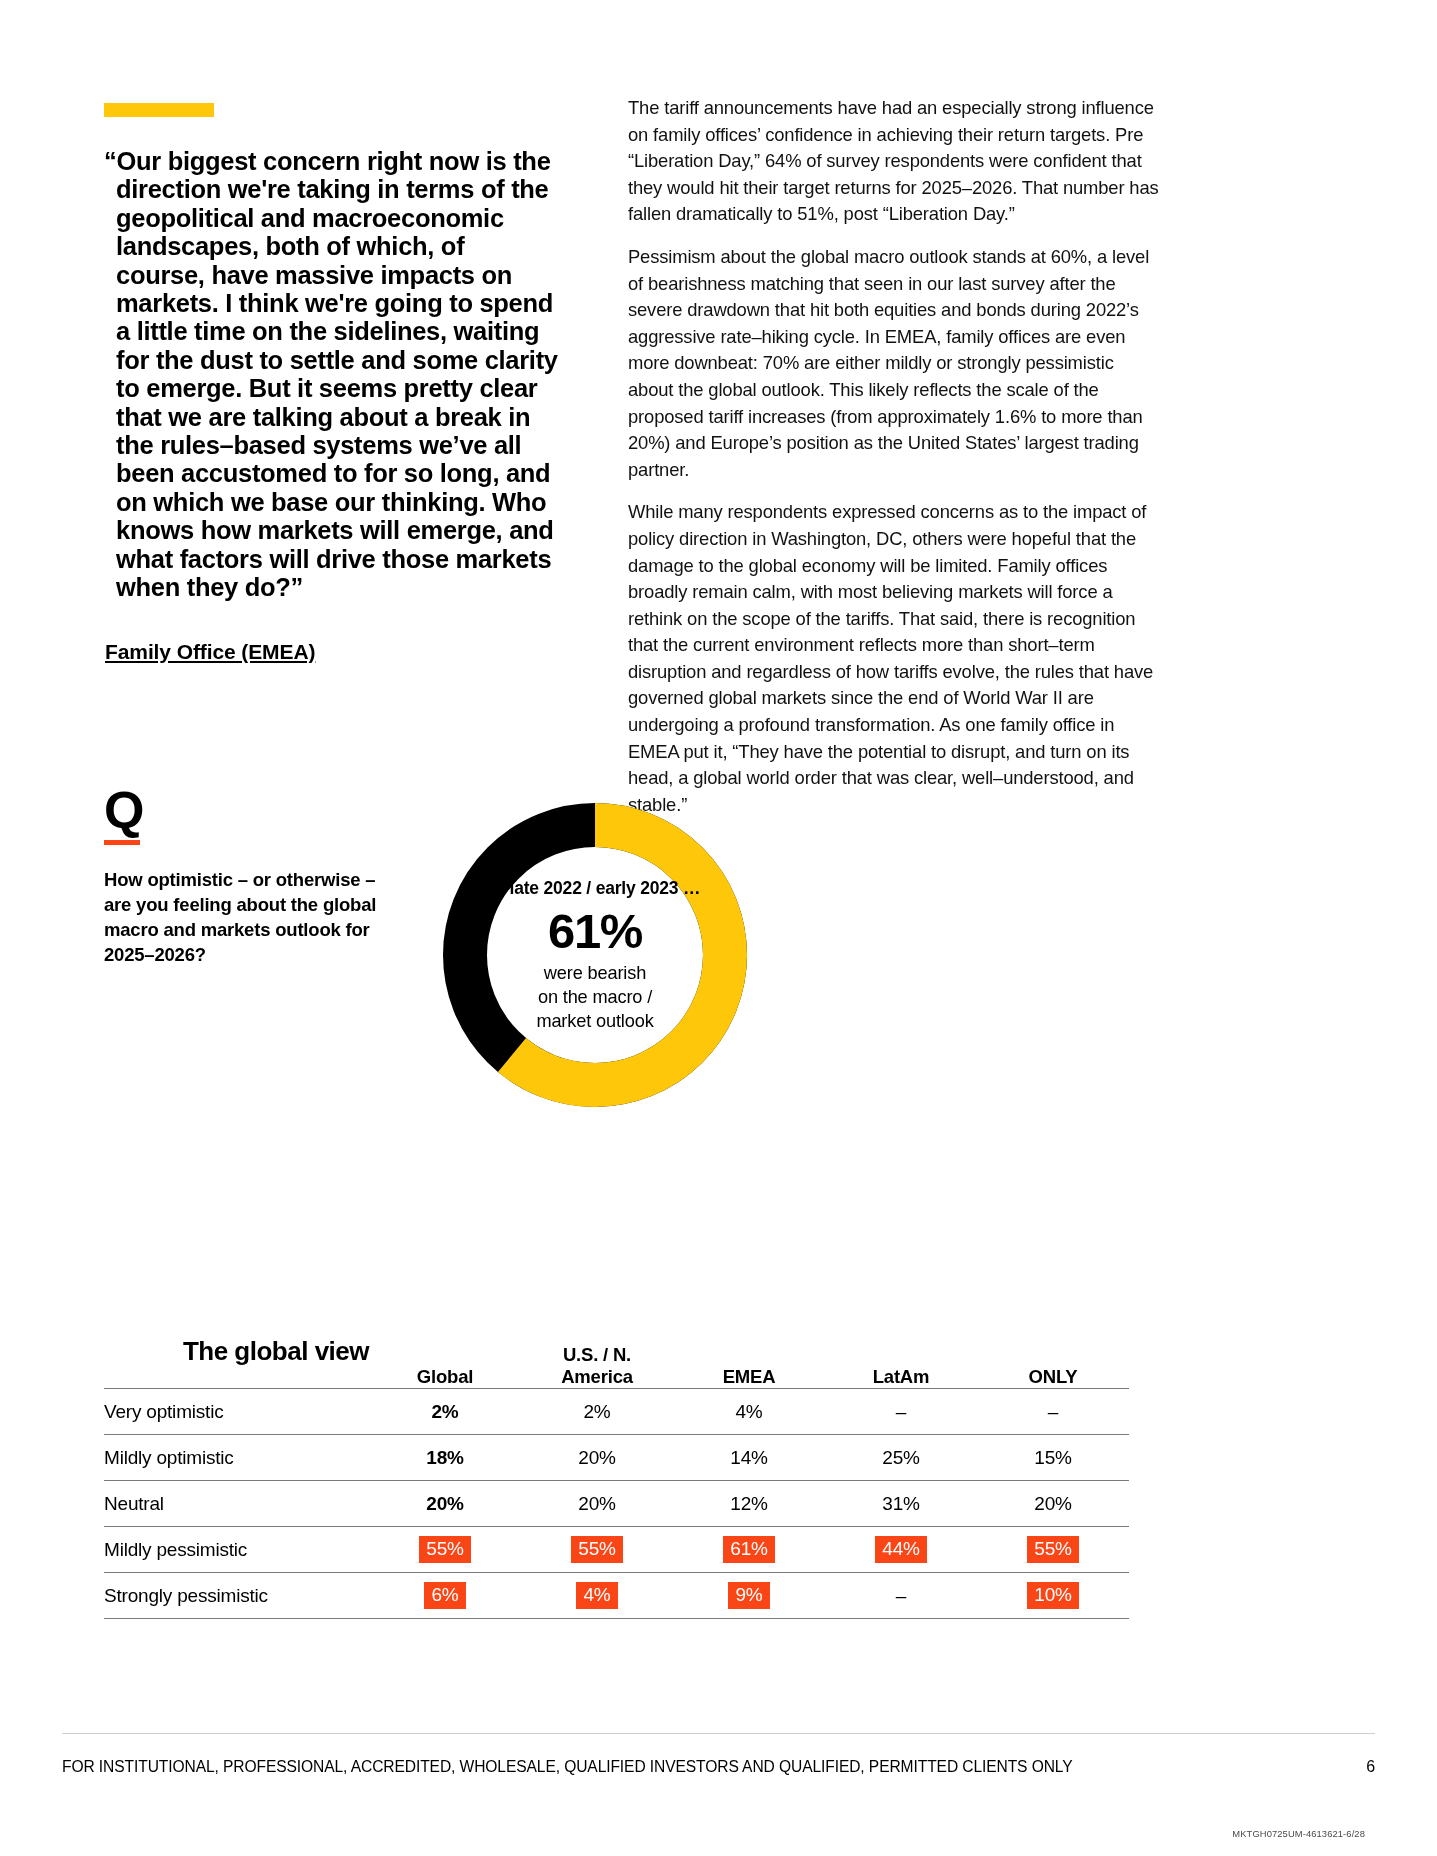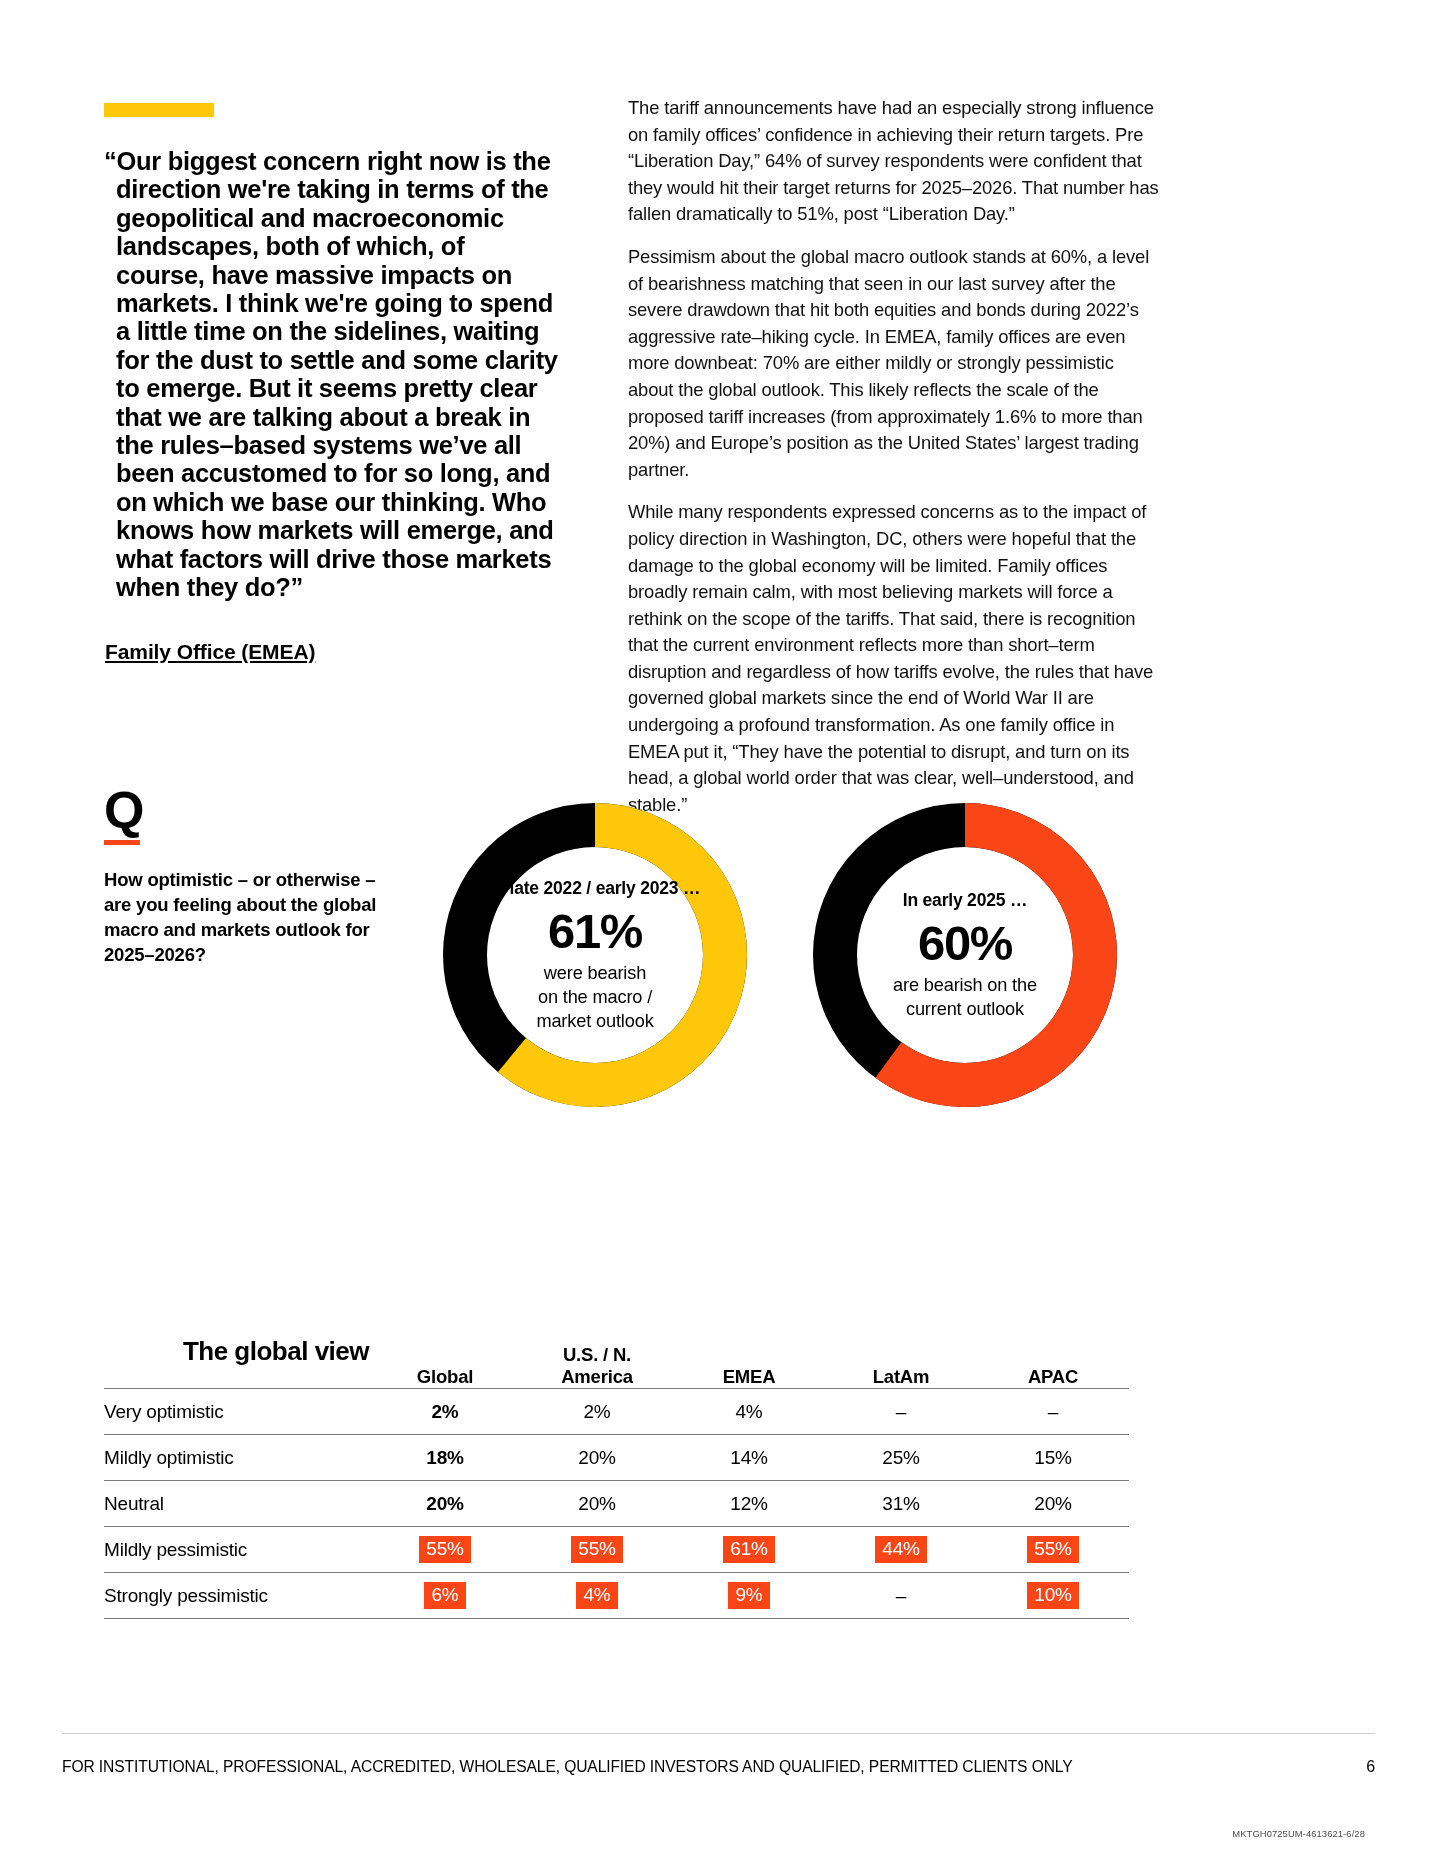--- a/index.html
+++ b/index.html
@@ -279,47 +279,33 @@
         <div class="donut-label">In late 2022 / early 2023 …</div>
         <div class="donut-value">61%</div>
         <div class="donut-sub">
           <span>were bearish</span><br>
           <span>on the macro /</span><br>
           <span>market outlook</span>
         </div>
       </div>
     </div>
 
-    <div class="donut donut-2">
-      <svg width="330" height="330" viewBox="0 0 330 330">
-        <circle cx="165" cy="165" r="130" fill="none" stroke="#000000" stroke-width="44"></circle>
-        <circle id="donut2-arc" cx="165" cy="165" r="130" fill="none" stroke="#FA4616" stroke-width="44" transform="rotate(-90 165 165)" stroke-dasharray="490.08845396000766 816.8140899333462"></circle>
-      </svg>
-      <div class="donut-center">
-        <div class="donut-label">In early 2025 …</div>
-        <div class="donut-value">60%</div>
-        <div class="donut-sub">
-          <span>are bearish on the</span><br>
-          <span>current outlook</span>
-        </div>
-      </div>
-    </div>
 
   </div>
 
   <div class="table-wrap">
     <table class="gv">
       <thead>
         <tr>
           <th class="title">The global view</th>
           <th class="num">Global</th>
           <th class="num">U.S. / N.<br>America</th>
           <th class="num">EMEA</th>
           <th class="num">LatAm</th>
-          <th class="num">APAC</th>
+          <th class="num">ONLY</th>
         </tr>
       </thead>
       <tbody id="gv-body">
           <tr>
             <td class="rowlabel">Very optimistic</td>
             <td class="num bold">2%</td>
             <td class="num">2%</td>
             <td class="num">4%</td>
             <td class="num">–</td>
             <td class="num">–</td>

